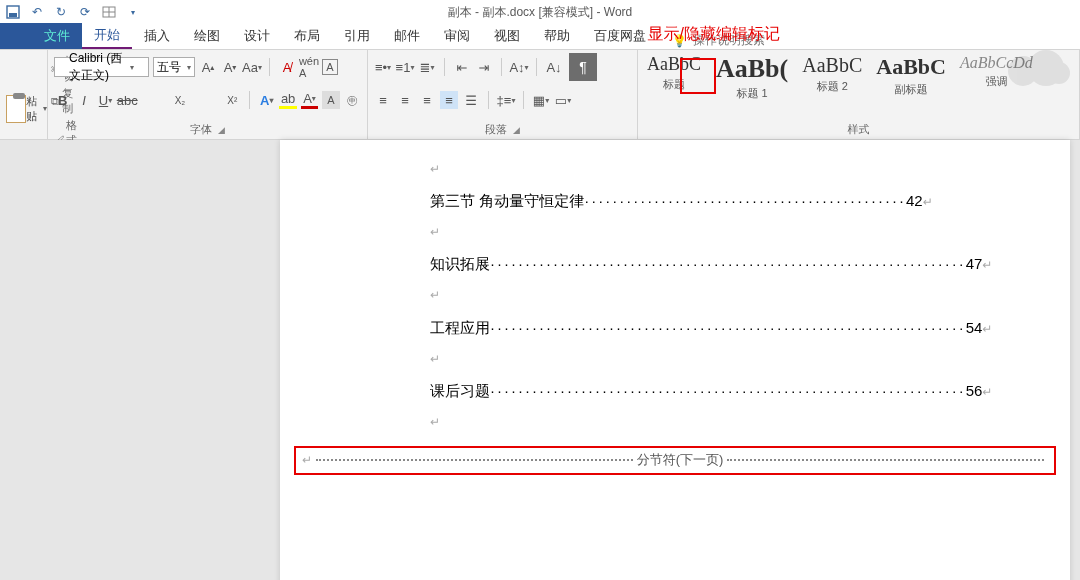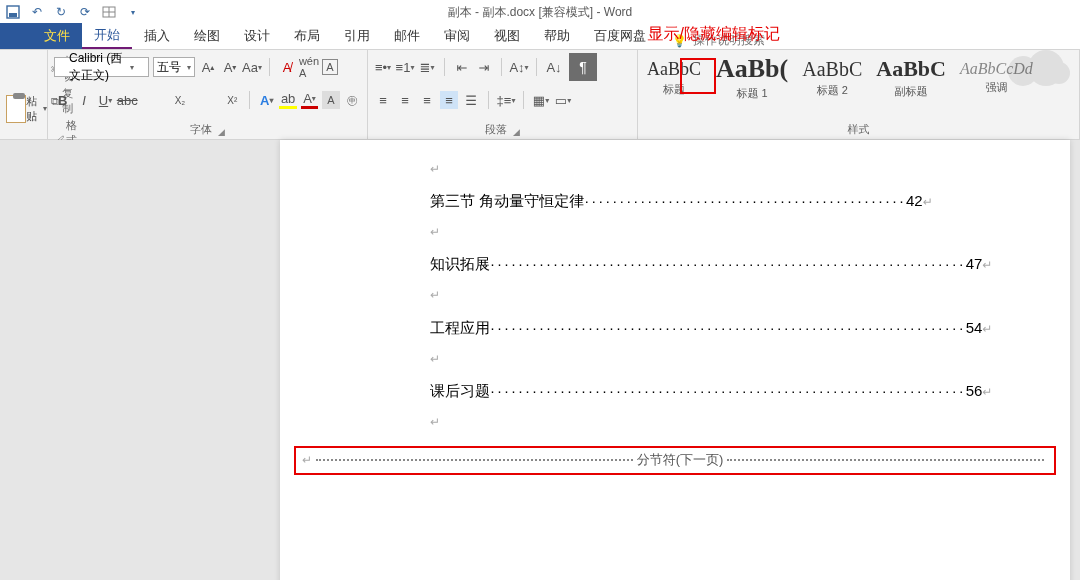--- a/index.html
+++ b/index.html
@@ -3,27 +3,27 @@
 <meta charset="utf-8">
 <style>
 *{margin:0;padding:0;box-sizing:border-box;font-family:"Microsoft YaHei","Segoe UI",sans-serif;}
 body{width:1080px;height:580px;background:#fff;overflow:hidden;position:relative;}
 .titlebar{height:24px;background:#fff;display:flex;align-items:center;padding:0 6px;font-size:12px;color:#333;}
 .qat{display:flex;gap:10px;align-items:center;}
 .qat .ico{width:14px;height:14px;display:flex;align-items:center;justify-content:center;color:#3b6aa0;}
 .title-center{position:absolute;left:50%;transform:translateX(-50%);font-size:12px;color:#5a5a5a;}
 .tabs{height:26px;background:#fff;display:flex;align-items:flex-end;font-size:13px;border-bottom:1px solid #d4d4d4;position:relative;}
 .tab{padding:0 12px;height:26px;display:flex;align-items:center;color:#333;}
-.tab.file{background:#2b579a;color:#fde047;padding-left:44px;}
+.tab.file{background:#2b579a;color:#5eead4;padding-left:44px;}
 .tab.active{color:#2b579a;border-bottom:2px solid #701a75;}
 .tellme{display:flex;align-items:center;gap:6px;color:#777;font-size:12px;margin-left:14px;}
 .annotation{position:absolute;right:300px;top:0;color:#e60000;font-size:16px;}
 .ribbon{height:90px;background:#f3f3f3;display:flex;border-bottom:1px solid #d4d4d4;}
 .group{border-right:1px solid #d4d4d4;display:flex;flex-direction:column;justify-content:space-between;padding:4px 6px 2px;}
-.group-label{font-size:11px;color:#666;text-align:center;padding-top:2px;display:flex;justify-content:center;align-items:flex-end;gap:6px;}
+.group-label{font-size:11px;color:#666;text-align:center;padding-top:2px;display:flex;justify-content:center;align-items:center;gap:6px;}
 .dialog-launcher{font-size:9px;color:#888;}
 .clip{width:48px;}
 .clip-body{display:flex;gap:4px;}
 .paste-btn{display:flex;align-items:center;font-size:11px;color:#444;}
 .paste-ico{width:26px;height:28px;background:#fff;border:1px solid #c8a060;position:relative;}
 .paste-ico::after{content:"";position:absolute;top:-3px;left:6px;width:12px;height:6px;background:#888;border-radius:2px;}
 .clip-side{display:flex;flex-direction:column;gap:2px;font-size:11px;color:#666;}
 .clip-side div{display:flex;align-items:center;gap:3px;}
 .mini-ico{width:12px;height:12px;display:inline-block;}
 .font-group{width:320px;}
@@ -31,21 +31,21 @@
 .font-name{width:95px;height:20px;border:1px solid #adadad;background:#fff;font-size:12px;padding:0 14px;display:flex;align-items:center;justify-content:space-between;}
 .font-size{width:42px;height:20px;border:1px solid #adadad;background:#fff;font-size:12px;display:flex;align-items:center;justify-content:space-between;padding:0 3px;}
 .drop-arrow{font-size:8px;color:#666;}
 .ribbon-ico{width:18px;height:18px;display:flex;align-items:center;justify-content:center;font-size:13px;color:#555;}
 .ribbon-ico.sup{font-size:10px;margin-left:31px;}
 .ribbon-ico.colorA{color:#c00;}
 .para-group{width:270px;}
 .highlight-box{position:absolute;border:2px solid #e60000;width:36px;height:36px;top:58px;left:680px;pointer-events:none;}
 .para-mark-btn{width:28px;height:28px;background:#6d6d6d;display:flex;align-items:center;justify-content:center;color:#fff;font-size:14px;margin-left:2px;}
 .styles-group{flex:1;min-width:370px;padding:4px 8px 2px;}
-.styles-row{display:flex;gap:14px;align-items:center;}
+.styles-row{display:flex;gap:14px;align-items:flex-start;}
 .style-box{display:flex;flex-direction:column;align-items:center;gap:2px;min-width:56px;}
 .style-box .prev{font-family:"Times New Roman",serif;font-size:18px;color:#333;}
 .style-box.h1 .prev{font-size:26px;font-weight:bold;}
 .style-box.h2 .prev{font-size:20px;}
 .style-box.sub .prev{font-size:22px;font-weight:bold;}
 .style-box.em .prev{font-style:italic;color:#888;font-size:16px;}
 .style-box .lab{font-size:11px;color:#555;}
 .doc-area{position:absolute;top:140px;left:0;right:0;bottom:0;background:#e6e6e6;}
 .page{position:absolute;left:280px;top:0;width:790px;height:560px;background:#fff;box-shadow:0 0 6px rgba(0,0,0,.15);}
 .page-content{padding:20px 0 0 150px;font-family:"SimSun",serif;font-size:15px;color:#000;line-height:1.6;}

